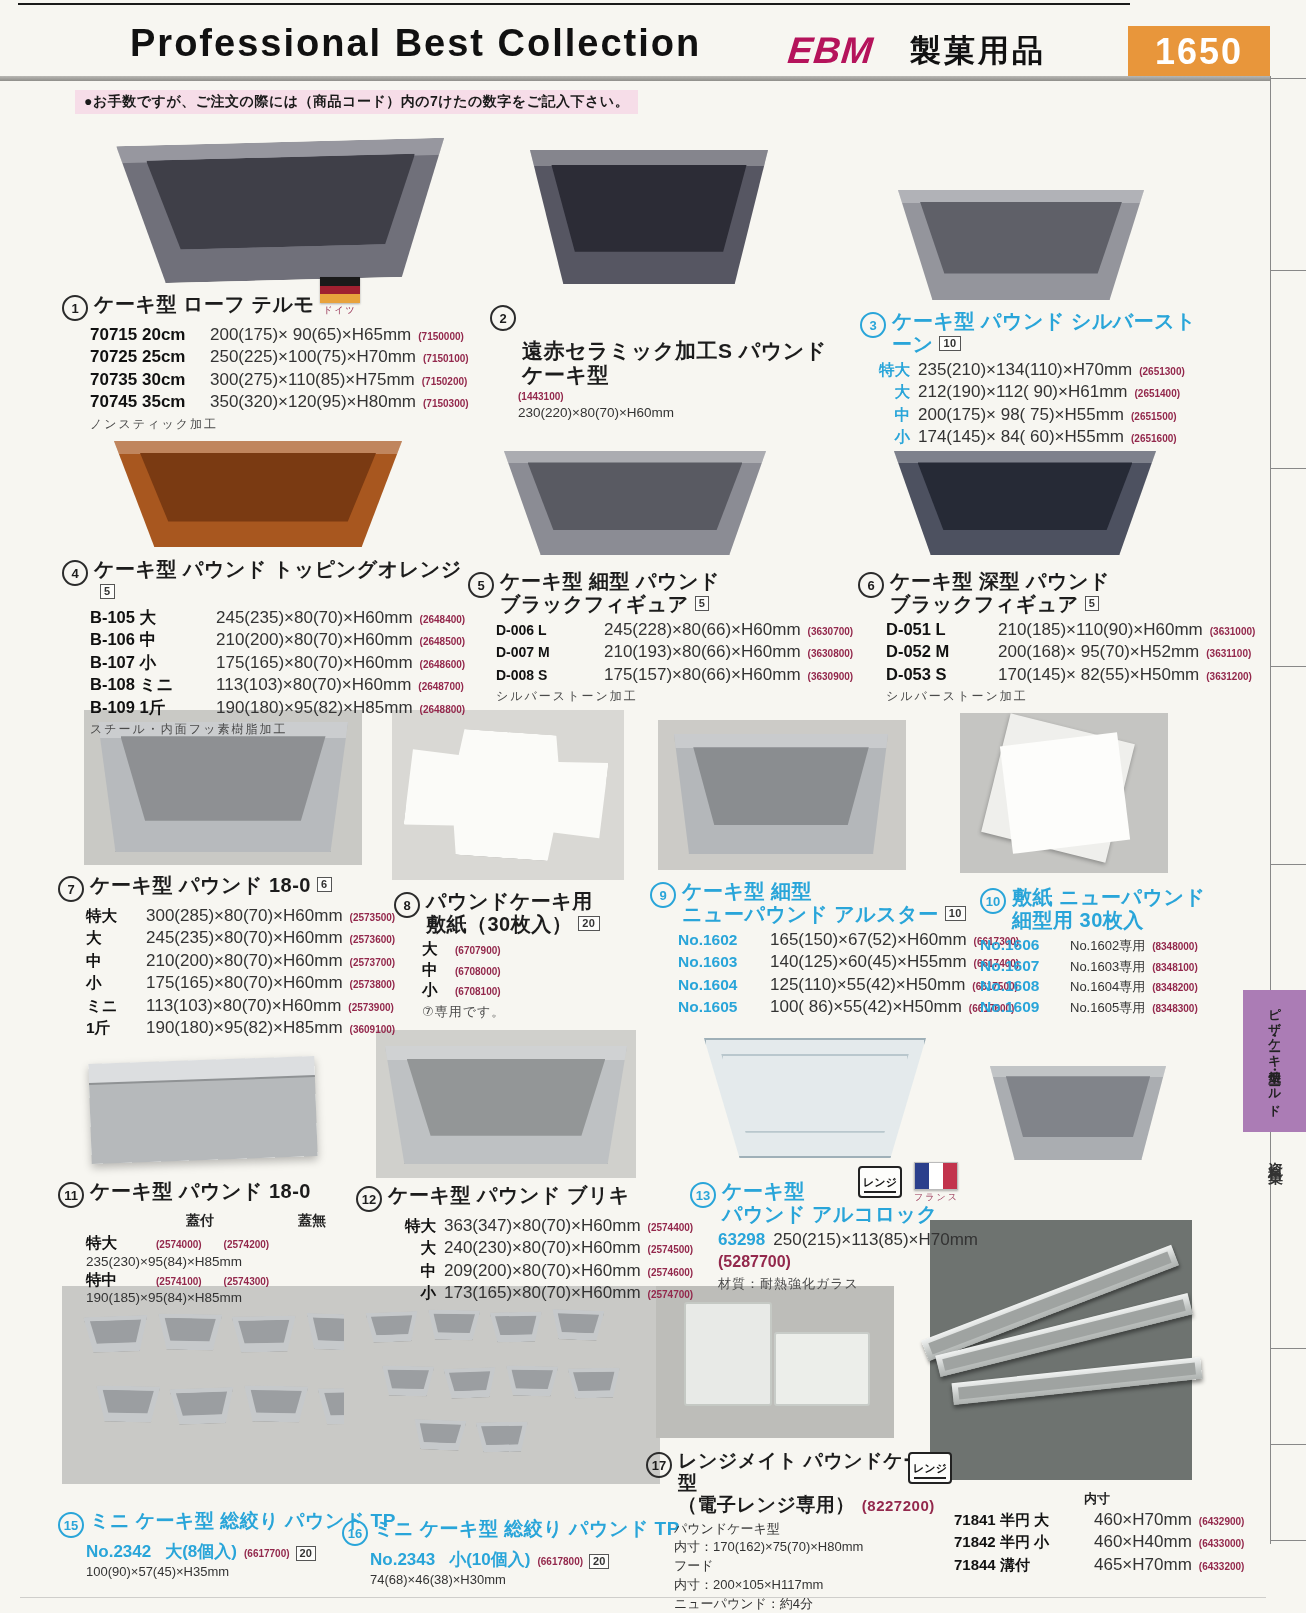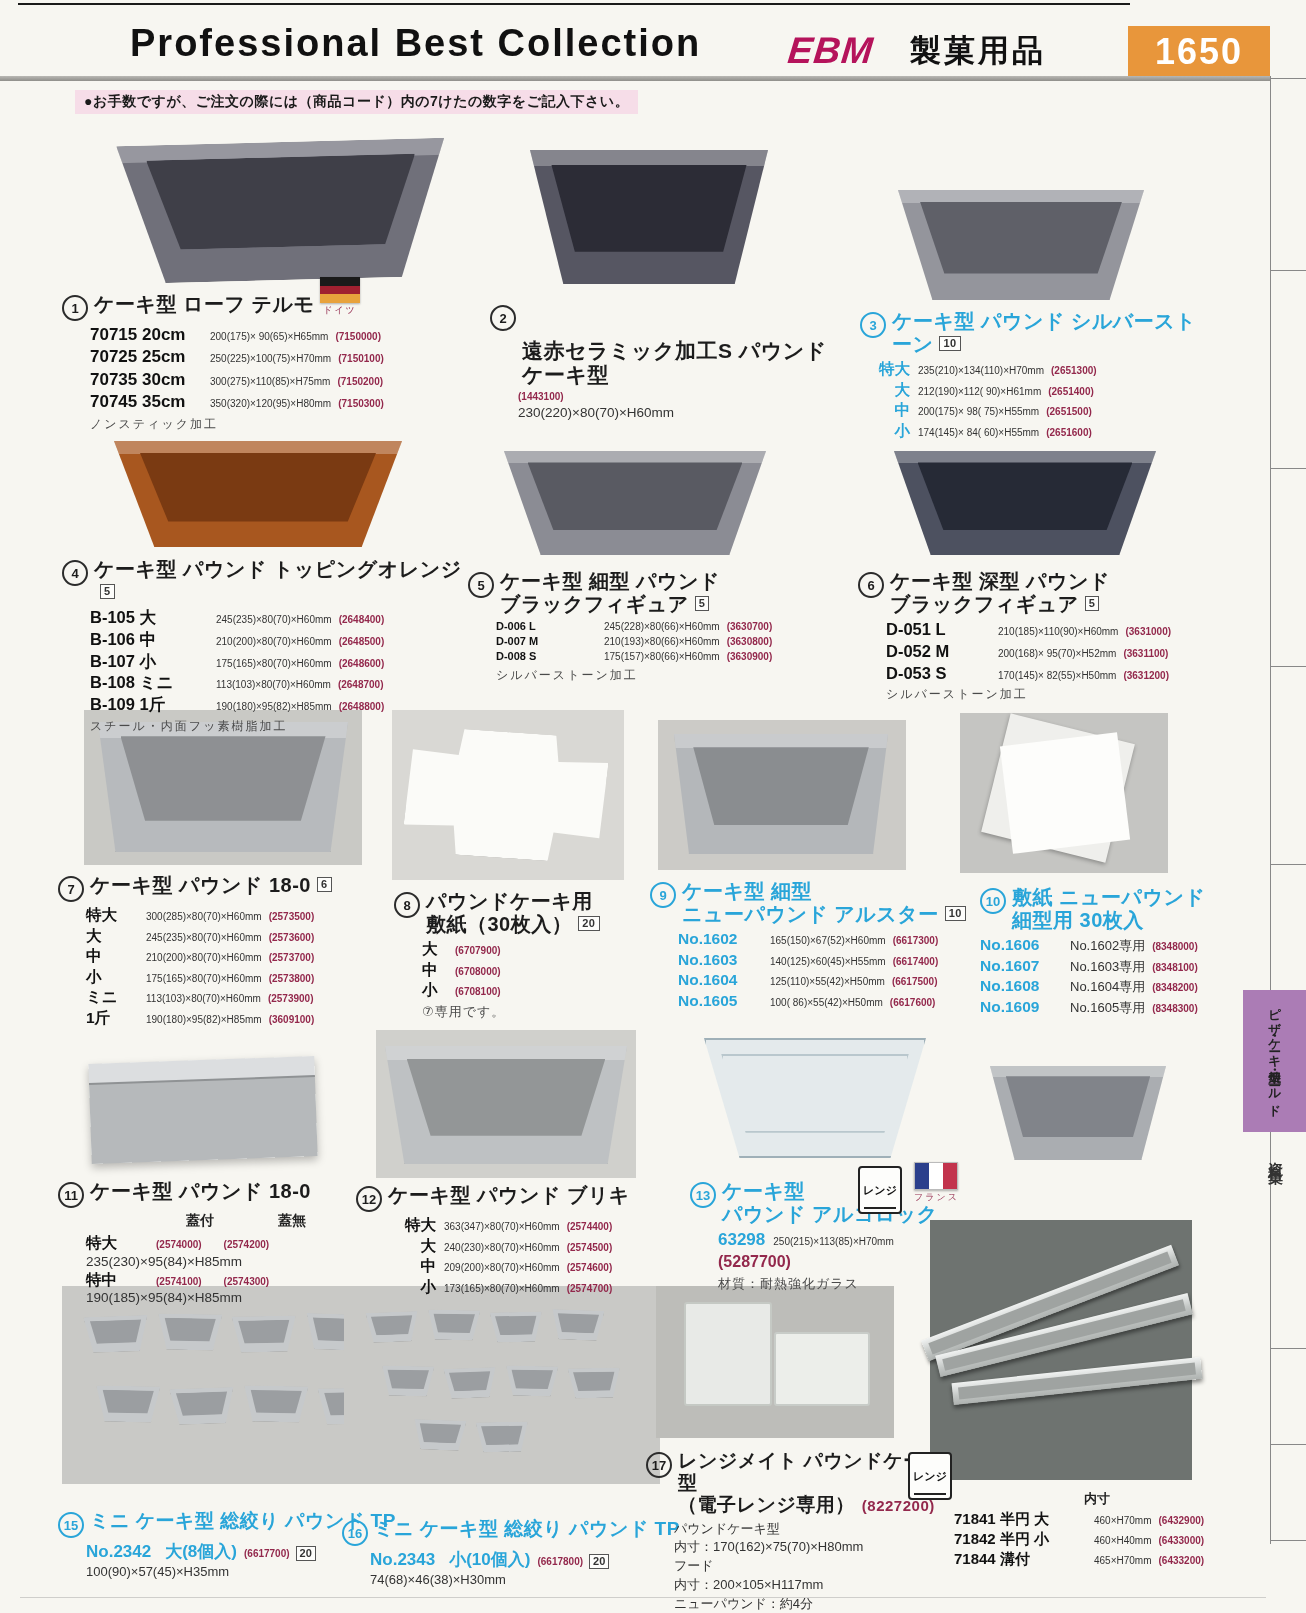--- a/index.html
+++ b/index.html
@@ -28,30 +28,30 @@
   .hd{display:flex;gap:6px;align-items:flex-start;}
   .cn{flex:0 0 auto;width:22px;height:22px;border:2px solid #2b2b2b;border-radius:50%;display:flex;align-items:center;justify-content:center;font-size:13px;font-weight:700;margin-top:2px;color:#1c1c1c;background:transparent;}
   .tt{font-weight:700;font-size:20px;line-height:1.15;color:#1c1c1c;letter-spacing:.5px;}
   .blue .cn{border-color:#29a5d9;color:#29a5d9;}
   .blue .tt{color:#29a5d9;}
   .bdg{display:inline-block;border:1.5px solid #555;font-size:11px;font-weight:700;line-height:1;padding:1px 3px;color:#333;background:#fdfdfb;vertical-align:4px;margin-left:6px;}
   .rows{margin-top:4px;}
   .rw{display:flex;align-items:baseline;white-space:pre;line-height:1.2;margin-top:2px;}
   .lb{font-weight:700;font-size:15.5px;color:#111;}
   .blue .lb.bl, .lb.bl{color:#29a5d9;}
-  .dm{font-size:10px;color:#333;margin-left:8px;white-space:pre;}
+  .dm{font-size:17px;color:#333;margin-left:8px;white-space:pre;}
   .cd{font-weight:700;font-size:10px;color:#93284c;margin-left:7px;white-space:pre;}
   .nt{font-size:12px;color:#4a4a4a;margin-top:3px;letter-spacing:2px;}
   .indent{margin-left:28px;}
 
   .p1{left:62px;top:293px;width:400px;}  .p1 .lb{min-width:112px;font-size:17px;}
   .p2{left:490px;top:303px;width:345px;} .p2 .tt{font-size:21px;margin-top:36px;}
   .p3{left:860px;top:310px;width:345px;} .p3 .lb{min-width:50px;text-align:right;}
   .p4{left:62px;top:558px;width:405px;}  .p4 .lb{min-width:118px;font-size:16.5px;}
-  .p5{left:468px;top:570px;width:355px;} .p5 .lb{min-width:100px;font-size:11px;}
+  .p5{left:468px;top:570px;width:355px;} .p5 .lb{min-width:100px;font-size:14px;}
   .p6{left:858px;top:570px;width:355px;} .p6 .lb{min-width:104px;font-size:16.5px;}
   .p7{left:58px;top:874px;width:335px;}  .p7 .lb{min-width:52px;}
   .p8{left:394px;top:890px;width:255px;} .p8 .lb{min-width:26px;}
   .p9{left:650px;top:880px;width:345px;} .p9 .lb{min-width:84px;}
   .p10{left:980px;top:886px;width:310px;}.p10 .lb{min-width:82px;} .p10 .dm{font-size:13px;}
   .p11{left:58px;top:1180px;width:315px;}.p11 .lb{min-width:52px;}
   .p12{left:356px;top:1184px;width:345px;}.p12 .lb{min-width:52px;text-align:right;}
   .p13{left:690px;top:1180px;width:305px;}
   .p14{left:983px;top:1184px;width:300px;}
   .p15{left:58px;top:1510px;width:355px;} .p15 .tt{font-size:19px;}
@@ -62,21 +62,21 @@
   .hdrs{display:flex;font-weight:700;font-size:14px;margin-top:4px;color:#222;}
   .smallhdr{font-weight:700;font-size:13px;color:#222;margin-left:158px;margin-top:2px;}
   .dimline{margin-left:30px;margin-top:1px;}
 
   
   .flagwrap{position:absolute;text-align:center;}
   .flag{width:40px;height:26px;box-shadow:0 1px 2px rgba(0,0,0,.3);display:block;}
   .flag-de{background:linear-gradient(180deg,#1a1a1a 0 33%,#a02030 33% 66%,#e8a23c 66% 100%);}
   .flag-fr{background:linear-gradient(90deg,#2b3f8c 0 33%,#fff 33% 66%,#c2334d 66% 100%);border:1px solid #bbb;box-sizing:border-box;width:44px;height:28px;}
   .flaglbl{font-size:9px;color:#93284c;letter-spacing:2px;display:block;margin-top:1px;}
-  .rangeicon{position:absolute;width:44px;height:48px;border:2px solid #222;border-radius:4px;background:#fdfdfb;display:flex;align-items:center;justify-content:center;font-size:11px;font-weight:700;color:#111;box-sizing:border-box;}
+  .rangeicon{position:absolute;width:44px;height:32px;border:2px solid #222;border-radius:4px;background:#fdfdfb;display:flex;align-items:center;justify-content:center;font-size:11px;font-weight:700;color:#111;box-sizing:border-box;}
   .rangeicon::after{content:"";position:absolute;left:4px;right:4px;bottom:3px;height:2px;background:#222;}
 
   
   .photo{position:absolute;}
   .pan{position:absolute;clip-path:polygon(0 0,100% 0,86% 100%,14% 100%);box-shadow:0 4px 8px rgba(0,0,0,.25);}
   .pan::before{content:"";position:absolute;left:0;right:0;top:0;height:12%;background:rgba(255,255,255,.28);}
   .cav{position:absolute;left:9%;right:9%;top:11%;bottom:24%;clip-path:polygon(0 0,100% 0,88% 100%,12% 100%);}
   .ph1{left:108px;top:126px;width:348px;height:165px;}
   .pa1{left:10px;top:16px;width:328px;height:138px;background:#70707a;transform:rotate(-1.5deg);} .pa1 .cav{background:#3f3f48;}
   .ph2{left:522px;top:138px;width:255px;height:158px;}
@@ -419,21 +419,21 @@
     </div>
   </div>
 
   <div class="prod p11">
     <div class="hd">
         <span class="cn">11</span>
         <span class="tt">ケーキ型 パウンド 18-0</span>
       </div>
     <div class="hdrs">
         <span style="margin-left:128px">蓋付</span>
-        <span style="margin-left:64px">蓋無</span>
+        <span style="margin-left:84px">蓋無</span>
       </div>
     <div class="rows indent">
       <div class="rw"><span class="lb">特大</span><span class="cd" style="margin-left:18px">(2574000)</span><span class="cd" style="margin-left:22px">(2574200)</span></div>
       <div class="dm dimline" style="margin-left:0;font-size:13.5px">235(230)×95(84)×H85mm</div>
       <div class="rw"><span class="lb">特中</span><span class="cd" style="margin-left:18px">(2574100)</span><span class="cd" style="margin-left:22px">(2574300)</span></div>
       <div class="dm dimline" style="margin-left:0;font-size:13.5px">190(185)×95(84)×H85mm</div>
     </div>
   </div>
 
   <div class="prod p12">

